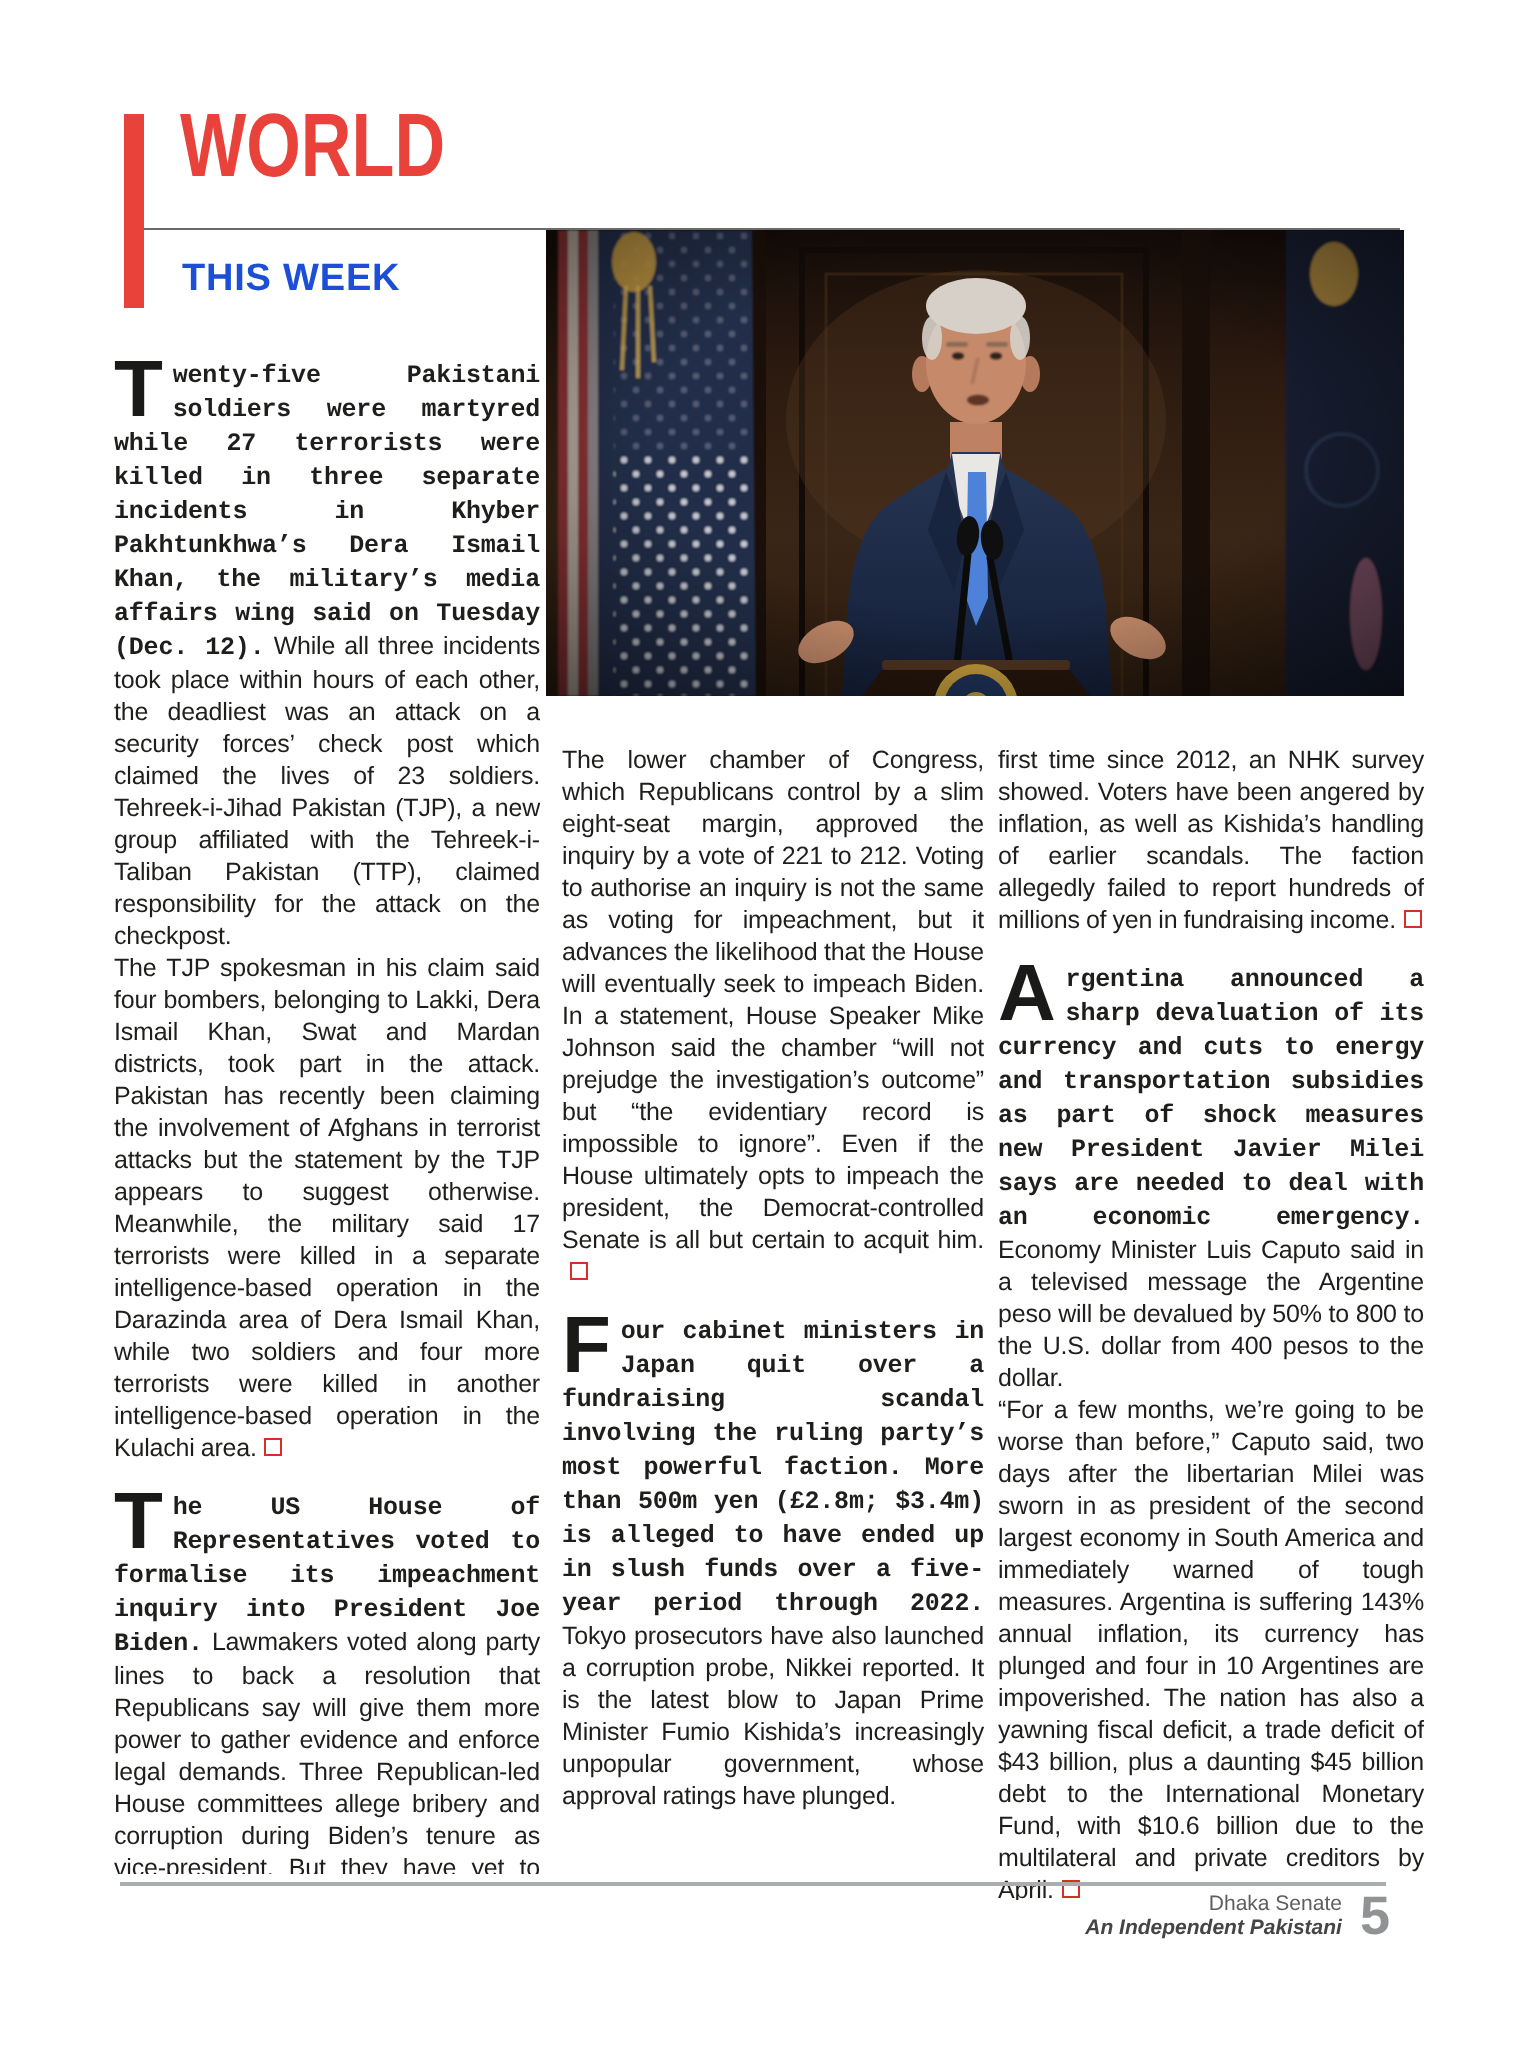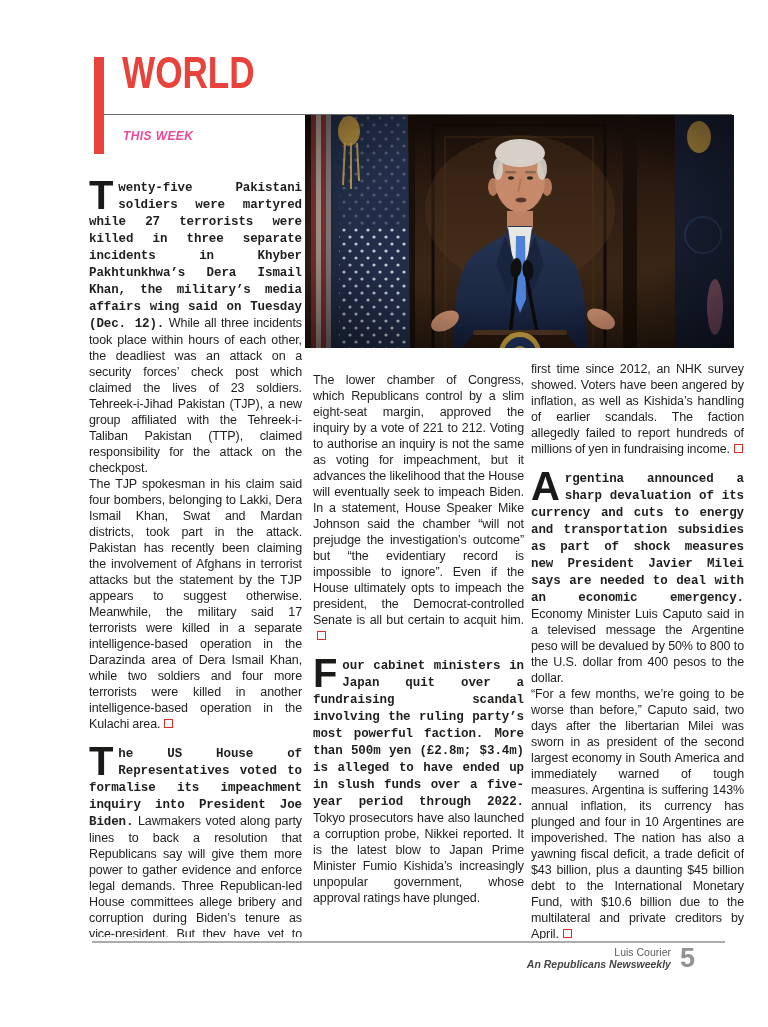--- a/index.html
+++ b/index.html
@@ -1,48 +1,48 @@
 <!DOCTYPE html>
 <html><head>
 <meta charset="utf-8">
 <style>
   html,body { margin:0; padding:0; }
   body {
     width:768px; height:1027px; position:relative; background:#ffffff;
     font-family:"Liberation Sans", sans-serif;
     -webkit-font-smoothing:antialiased;
   }
-  .page { position:absolute; inset:0; background:#fff; overflow:hidden;margin-left:32px; }
+  .page { position:absolute; inset:0; background:#fff; overflow:hidden; }
 
   
   .accent-bar { position:absolute; left:62px; top:57px; width:10px; height:97px; background:#e8423b; }
   .world-title {
     position:absolute; left:90px; top:50px; margin:0;
     font-size:45px; line-height:1; font-weight:bold; color:#e8423b;
     transform:scaleX(.78); transform-origin:left top; white-space:nowrap;
   }
   .header-rule { position:absolute; left:72px; top:114px; width:628px; height:1px; background:#6a6a6a; }
   .this-week {
     position:absolute; left:91px; top:129px; margin:0;
-    font-size:12px; font-weight:bold; color:#ec4899; letter-spacing:.4px; white-space:nowrap;font-style:italic;
+    font-size:19px; font-weight:bold; color:#1d4ed8; letter-spacing:.4px; white-space:nowrap;
   }
 
   
   .photo { position:absolute; left:273px; top:115px; width:429px; height:233px; overflow:hidden; background:#221510; }
   .photo svg { display:block; }
 
   
   .col {
     position:absolute; text-align:justify; color:#1e1e1c;
     font-size:12.5px; line-height:16px; letter-spacing:-.1px; word-spacing:-.3px;
     overflow:hidden;
   }
   #col1 { left:57px;  top:179px; width:213px; height:758px; }
   #col2 { left:281px; top:372px; width:211px; height:578px; }
-  #col3 { left:499px; top:361px; width:213px; height:578px; }
+  #col3 { left:499px; top:372px; width:213px; height:578px; }
   .block + .block { margin-top:13px; }
   p.para { margin:0; padding:0; }
   .dropcap {
     float:left; font-weight:bold; color:#1a1a18;
     font-size:40px; line-height:29px; padding:2px 5px 0 0;
   }
   .lead { font-weight:bold;font-family:Liberation Mono, monospace; }
   .endmark {
     display:inline-block; width:7px; height:7px;
     border:1.7px solid #d62f28; margin-left:4px;
@@ -195,19 +195,19 @@
     </div>
     <div class="block">
       <p class="para"><span class="dropcap">A</span><b class="lead">rgentina announced a sharp devaluation of its currency and cuts to energy and transportation subsidies as part of shock measures new President Javier Milei says are needed to deal with an economic emergency.</b> <span>Economy Minister Luis Caputo said in a televised message the Argentine peso will be devalued by 50% to 800 to the U.S. dollar from 400 pesos to the dollar.</span></p>
       <p class="para"><span>“For a few months, we’re going to be worse than before,” Caputo said, two days after the libertarian Milei was sworn in as president of the second largest economy in South America and immediately warned of tough measures. Argentina is suffering 143% annual inflation, its currency has plunged and four in 10 Argentines are impoverished. The nation has also a yawning fiscal deficit, a trade deficit of $43 billion, plus a daunting $45 billion debt to the International Monetary Fund, with $10.6 billion due to the multilateral and private creditors by April.</span><span class="endmark"></span></p>
     </div>
   </div>
 
   <div class="footer-line"></div>
   <div class="footer-right">
     <div class="footer-text">
-      <div>Luis Courier</div>
-      <div class="tagline">An Republicans Newsweekly</div>
+      <div>Dhaka Senate</div>
+      <div class="tagline">An Independent Pakistani</div>
     </div>
     <div class="page-num">5</div>
   </div>
 
 </div>
 
 </body></html>

